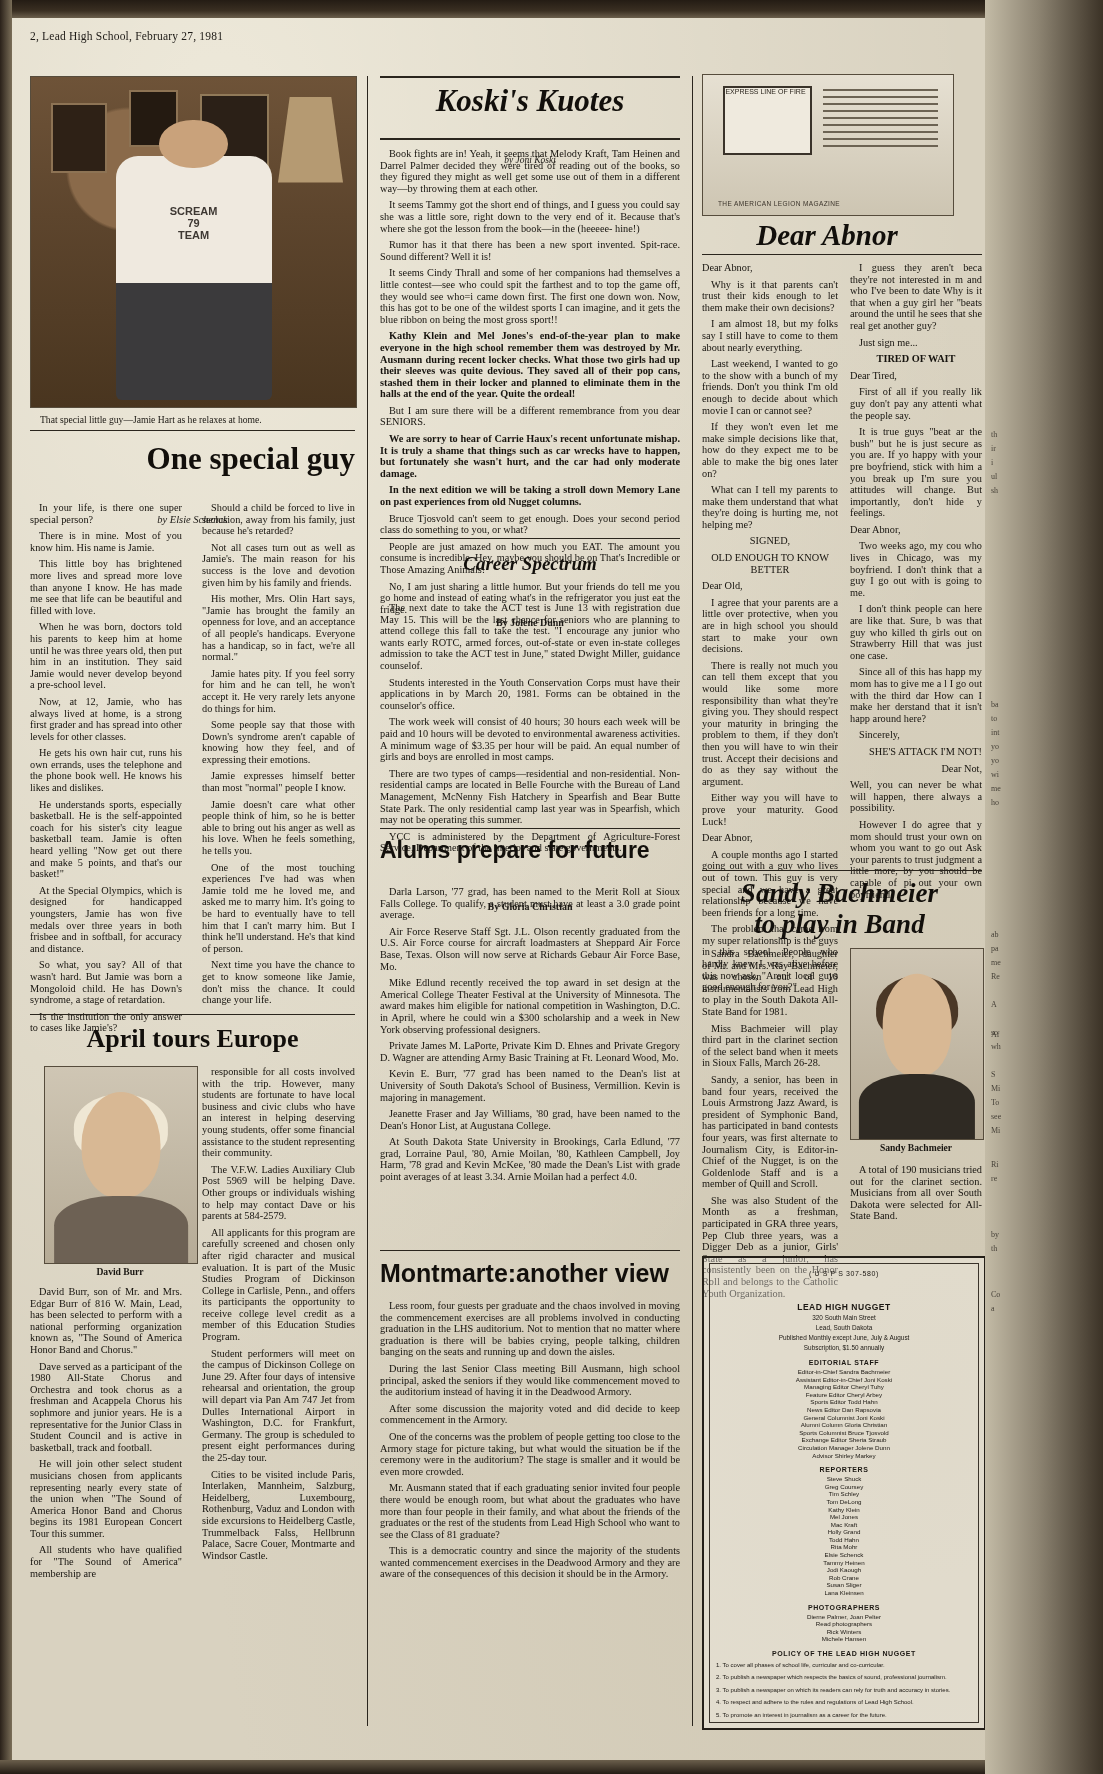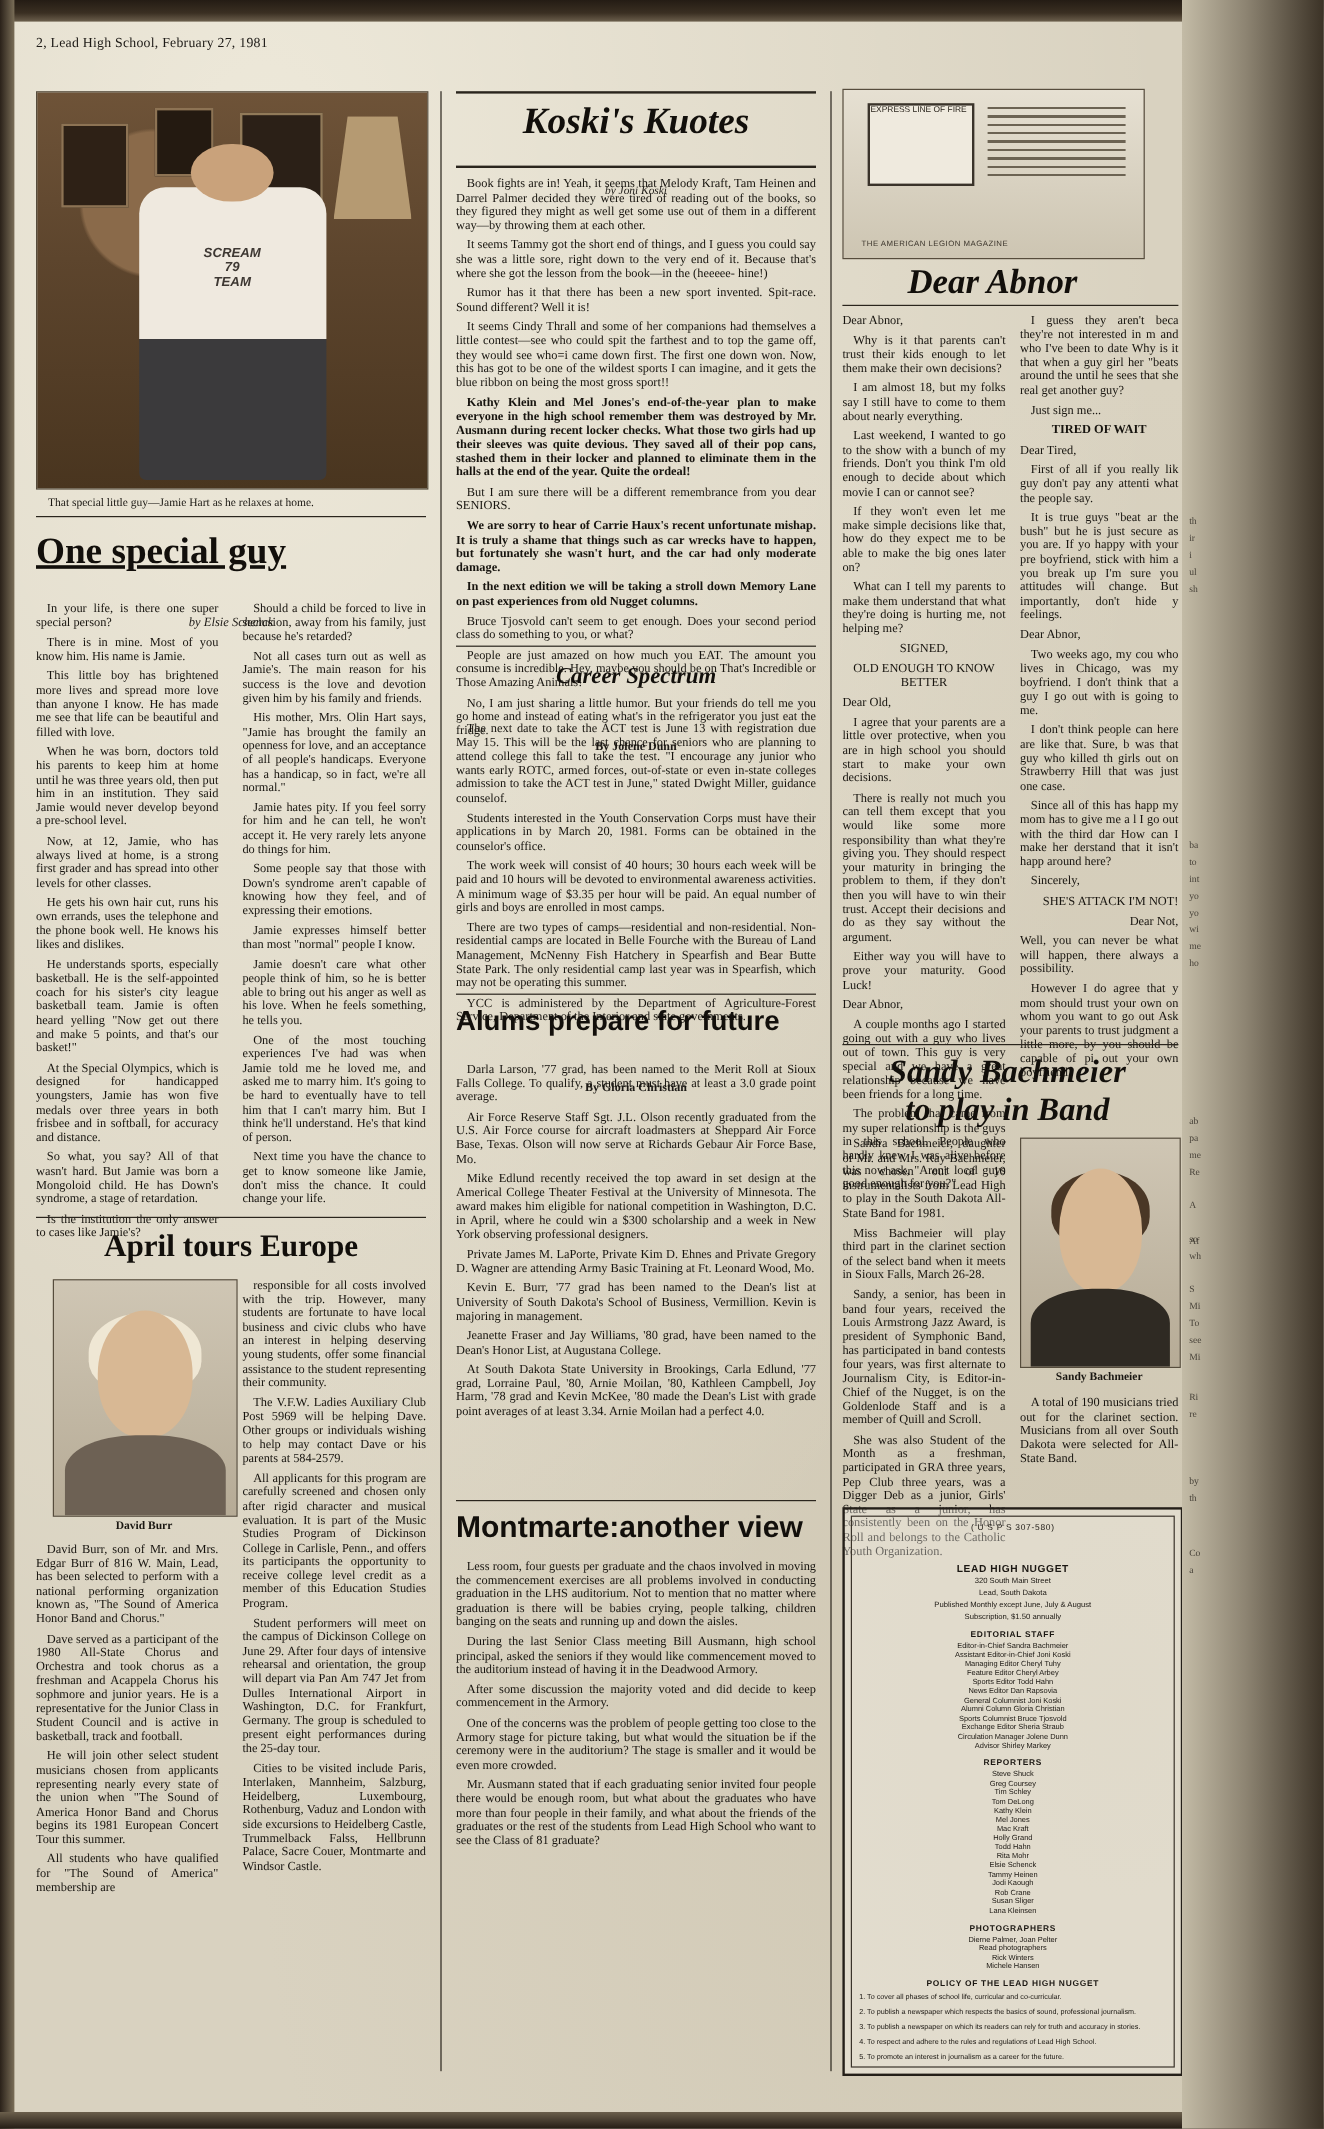--- a/index.html
+++ b/index.html
@@ -32,21 +32,21 @@
   .hl-serif{font-family:"Liberation Serif",serif;font-weight:bold;color:#120f0b;}
   .hl-sans{font-family:"Liberation Sans",sans-serif;font-weight:bold;color:#120f0b;}
   .byline{font-style:italic;font-size:10.5px;text-align:center;color:#1d1a16;margin-top:33px;}
 
   
   .photo{position:absolute;overflow:hidden;border:1px solid #564c3c;}
   .cap{position:absolute;font-size:9.6px;color:#1a1712;}
 
   .photo.living{background:
       radial-gradient(circle at 30% 28%, #8a6a4a 0 18%, rgba(0,0,0,0) 19%),
-      linear-gradient(180deg,#6e5338 0%,#5d452d 42%,#49351f 100%); font-style: italic;}
+      linear-gradient(180deg,#6e5338 0%,#5d452d 42%,#49351f 100%);}
   .kid{position:absolute;left:26%;top:24%;width:48%;height:74%;
        background:linear-gradient(180deg,#efe9df 0 52%, #3b3a3c 52% 100%);
        border-radius:22px 22px 6px 6px;}
   .kid:before{content:"";position:absolute;left:28%;top:-15%;width:44%;height:20%;
        background:#c9a27b;border-radius:50%;}
   .kidtext{position:absolute;left:0;right:0;top:20%;text-align:center;
        font-family:"Liberation Sans",sans-serif;font-weight:bold;font-size:11px;color:#3e3833;line-height:12px;}
   .frameA{position:absolute;left:6%;top:8%;width:16%;height:20%;background:#2e2116;border:2px solid #8d7354;}
   .frameB{position:absolute;left:30%;top:4%;width:14%;height:16%;background:#241a11;border:2px solid #8d7354;}
   .frameC{position:absolute;left:52%;top:5%;width:20%;height:22%;background:#2b2017;border:2px solid #917a59;}
@@ -105,21 +105,21 @@
         <div class="kidtext">
           <div>SCREAM</div>
           <div>79</div>
           <div>TEAM</div>
         </div>
       </div>
     </div>
     <div class="cap" style="left:28px;top:396px;width:320px;">That special little guy—Jamie Hart as he relaxes at home.</div>
     <div class="rule" style="left:18px;top:412px;width:325px;height:1px;"></div>
 
-    <div class="hl-serif" style="position:absolute;left:18px;top:424px;width:325px;text-align:left;font-size:31px;line-height:34px;text-decoration:underline;">One special guy</div>
+    <div class="hl-serif" style="position:absolute;left:18px;top:424px;width:325px;text-align:right;font-size:31px;line-height:34px;">One special guy</div>
     <div class="byline" style="position:absolute;left:18px;top:463px;width:325px;">by Elsie Schenck</div>
 
     <div class="col body-text" style="left:18px;top:484px;width:152px;">
       <p>In your life, is there one super special person?</p>
       <p>There is in mine. Most of you know him. His name is Jamie.</p>
       <p>This little boy has brightened more lives and spread more love than anyone I know. He has made me see that life can be beautiful and filled with love.</p>
       <p>When he was born, doctors told his parents to keep him at home until he was three years old, then put him in an institution. They said Jamie would never develop beyond a pre-school level.</p>
       <p>Now, at 12, Jamie, who has always lived at home, is a strong first grader and has spread into other levels for other classes.</p>
       <p>He gets his own hair cut, runs his own errands, uses the telephone and the phone book well. He knows his likes and dislikes.</p>
       <p>He understands sports, especially basketball. He is the self-appointed coach for his sister's city league basketball team. Jamie is often heard yelling "Now get out there and make 5 points, and that's our basket!"</p>
@@ -209,20 +209,21 @@
     </div>
 
     <div class="rule" style="left:368px;top:1232px;width:300px;height:1px;"></div>
     <div class="hl-sans" style="position:absolute;left:368px;top:1240px;width:300px;font-size:25px;line-height:30px;">Montmarte:another view</div>
     <div class="col body-text" style="left:368px;top:1282px;width:300px;">
       <p>Less room, four guests per graduate and the chaos involved in moving the commencement exercises are all problems involved in conducting graduation in the LHS auditorium. Not to mention that no matter where graduation is there will be babies crying, people talking, children banging on the seats and running up and down the aisles.</p>
       <p>During the last Senior Class meeting Bill Ausmann, high school principal, asked the seniors if they would like commencement moved to the auditorium instead of having it in the Deadwood Armory.</p>
       <p>After some discussion the majority voted and did decide to keep commencement in the Armory.</p>
       <p>One of the concerns was the problem of people getting too close to the Armory stage for picture taking, but what would the situation be if the ceremony were in the auditorium? The stage is smaller and it would be even more crowded.</p>
       <p>Mr. Ausmann stated that if each graduating senior invited four people there would be enough room, but what about the graduates who have more than four people in their family, and what about the friends of the graduates or the rest of the students from Lead High School who want to see the Class of 81 graduate?</p>
+      <p>This is a democratic country and since the majority of the students wanted commencement exercises in the Deadwood Armory and they are aware of the consequences of this decision it should be in the Armory.</p>
     </div>
 
     <div class="rule" style="left:680px;top:58px;width:1px;height:1650px;"></div>
 
     <div class="photo magazine" style="left:690px;top:56px;width:250px;height:140px;">
       <div class="magbox"></div>
       <div class="magtitle">
         <span>EXPRESS
 LINE OF FIRE</span>
       </div>

